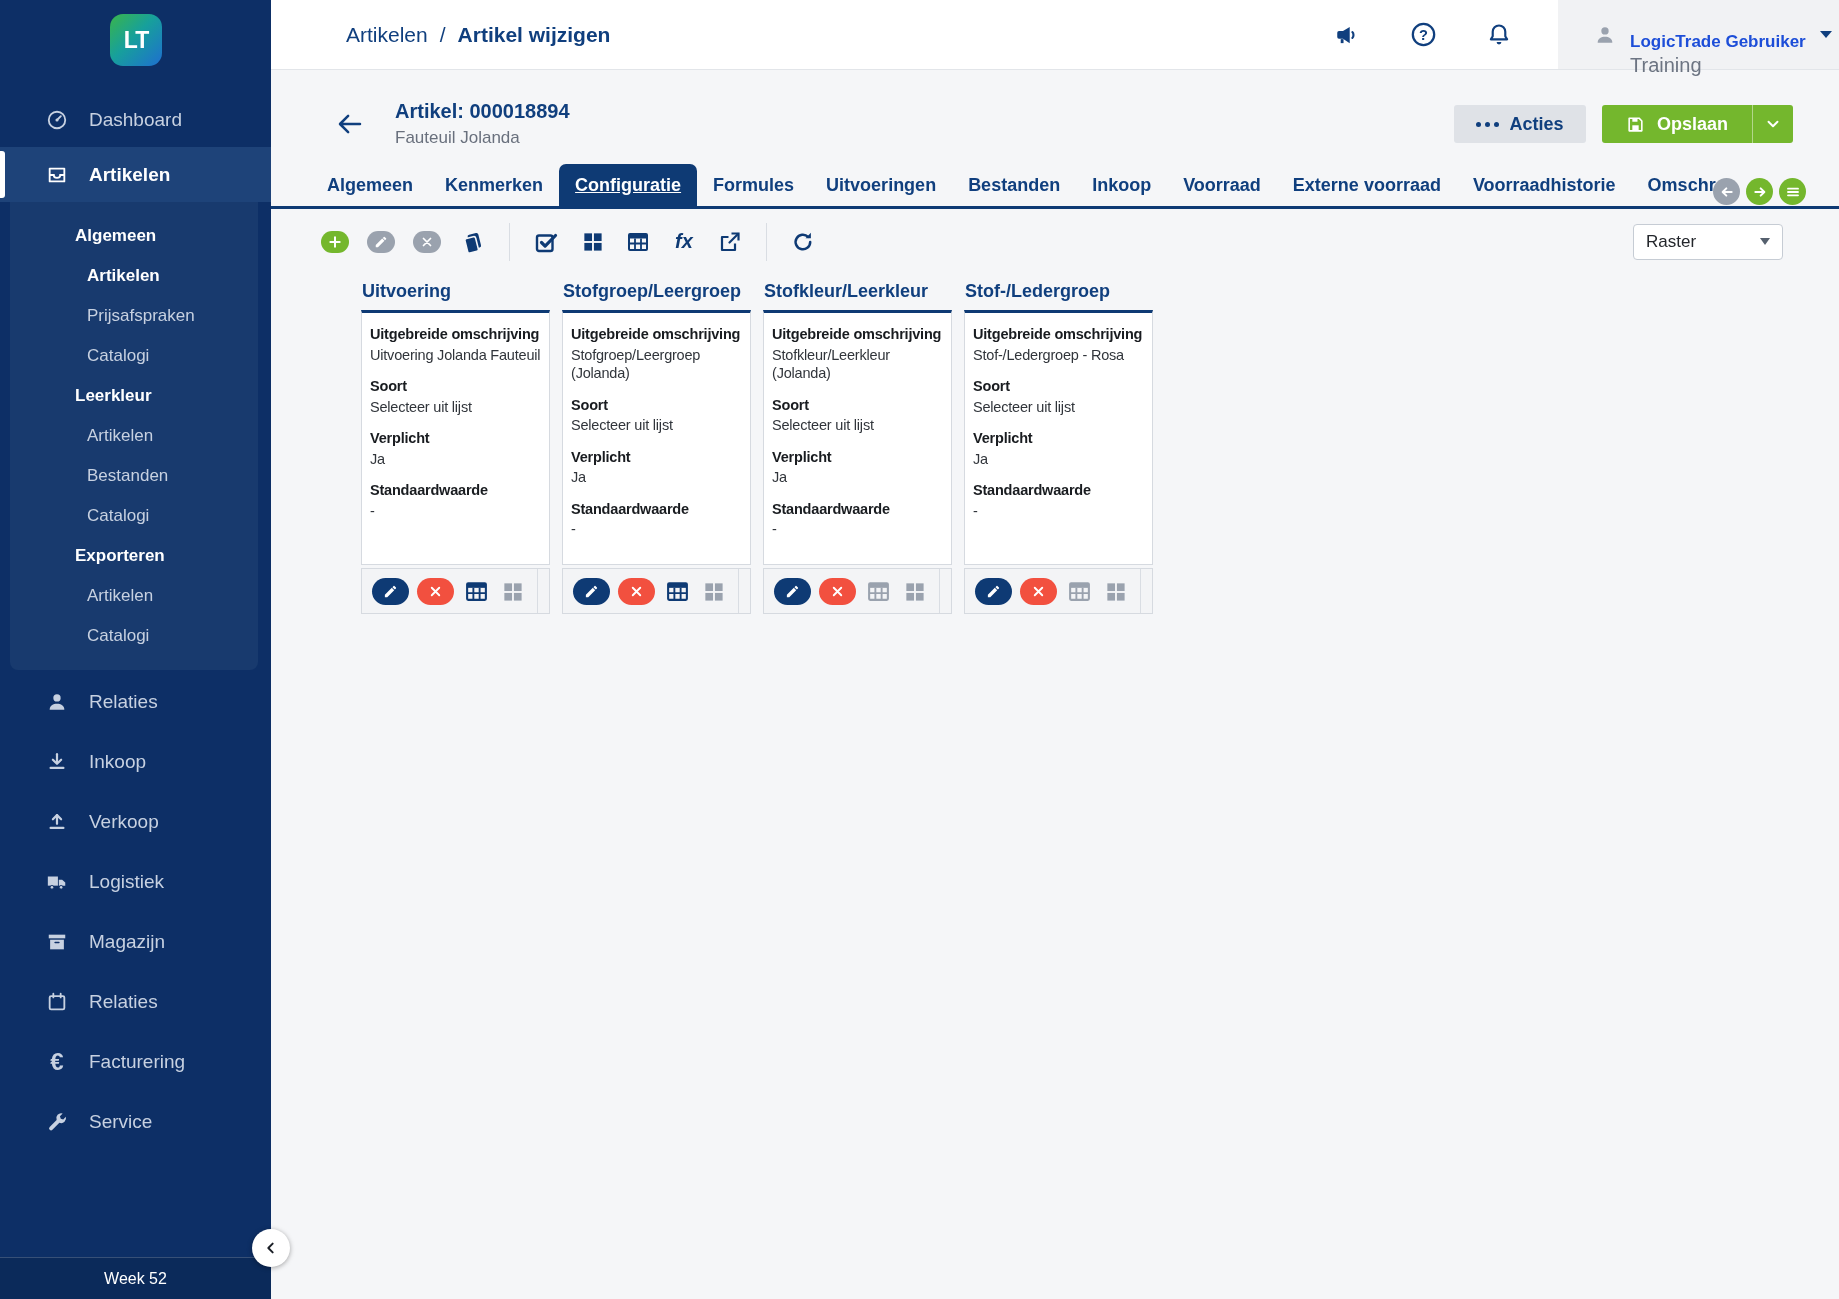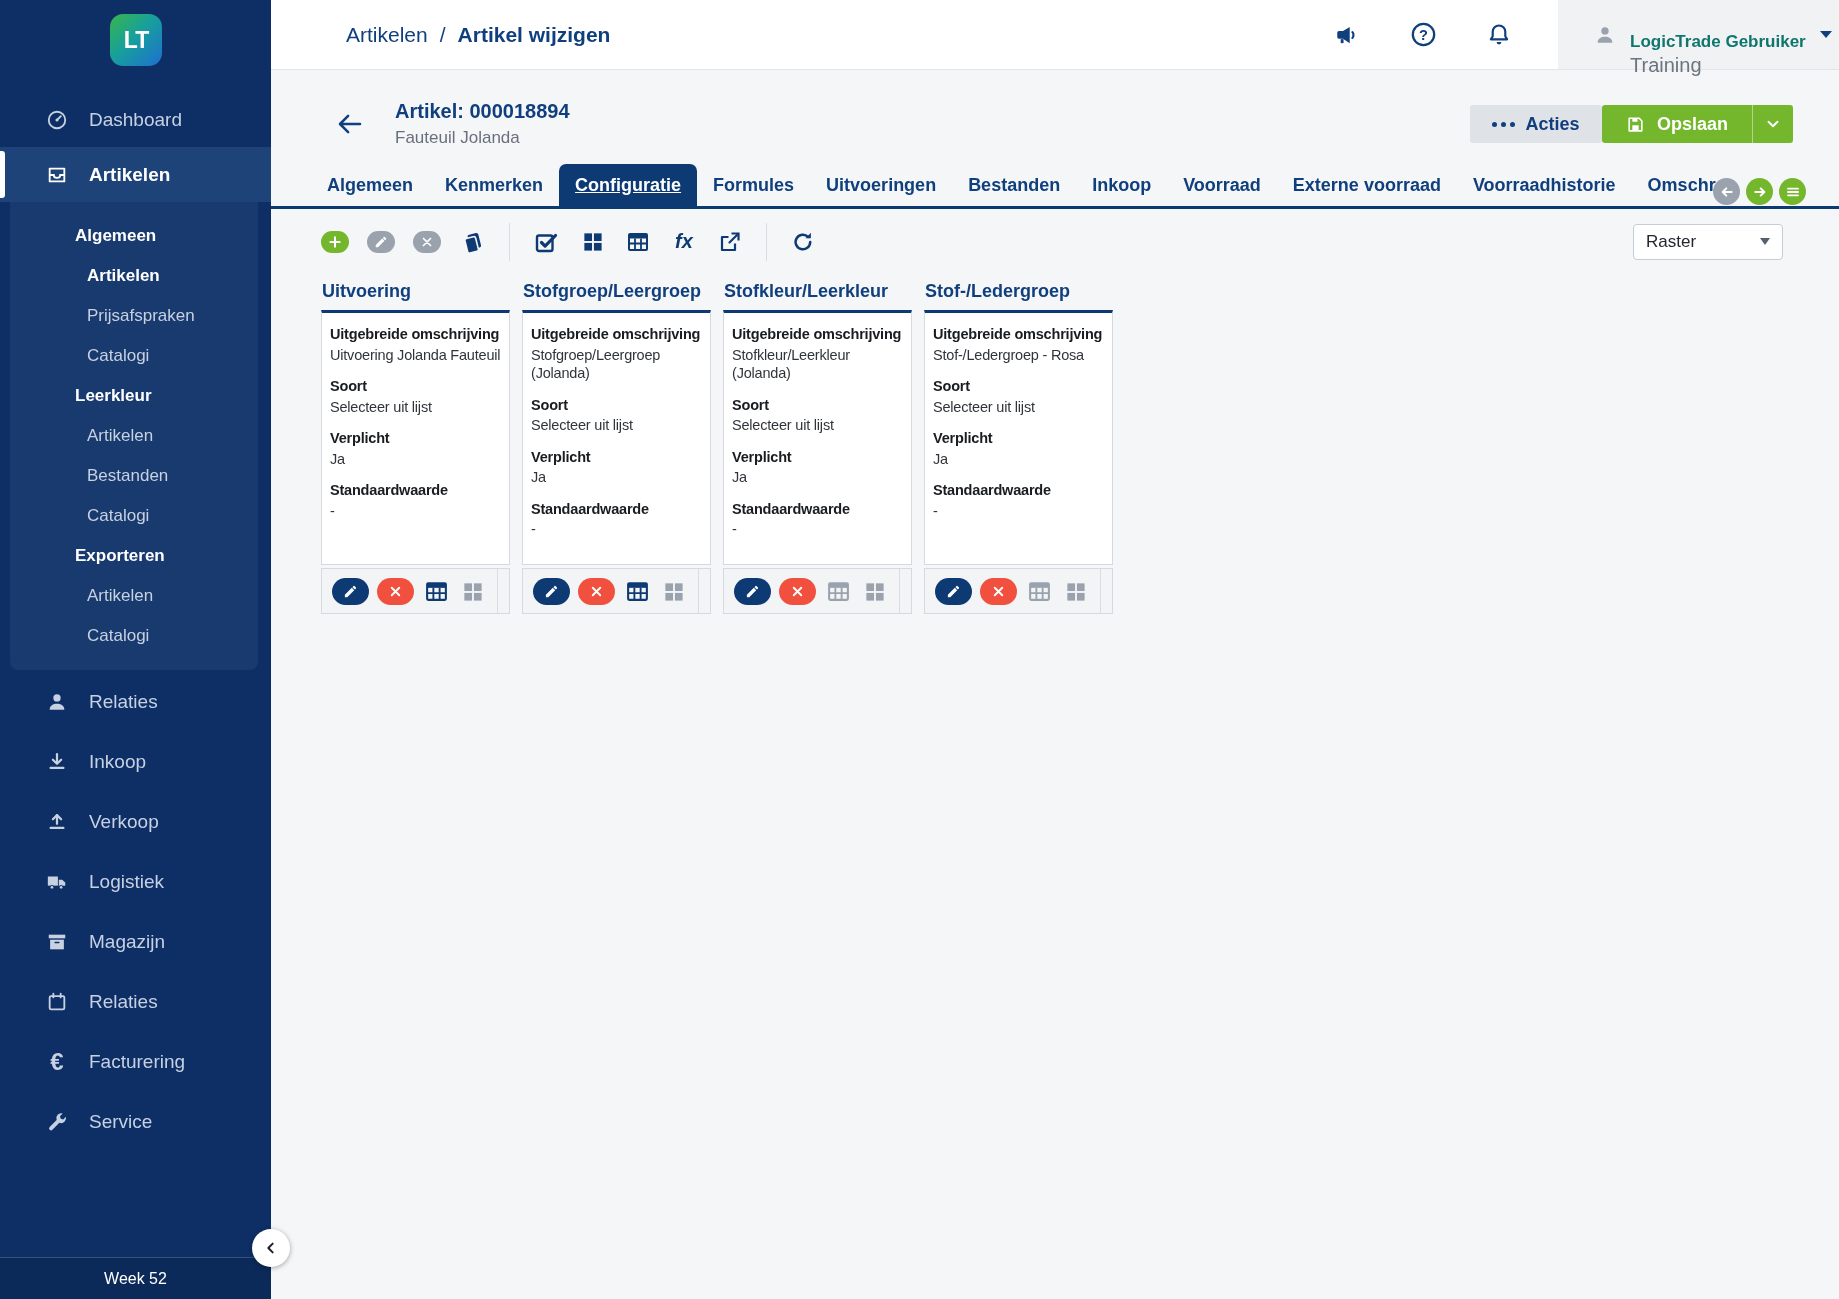--- a/index.html
+++ b/index.html
@@ -46,34 +46,34 @@
   .breadcrumb { display:flex; align-items:center; padding-left:75px; font-size:21px;
                 color:#103f7e; flex:1; gap:12px; }
   .bc-current { font-weight:bold; }
   .top-icons { display:flex; align-items:center; gap:46px; padding-right:44px; color:#103f7e; }
   .icon-btn { background:none; border:none; color:#103f7e; cursor:pointer; width:30px; height:30px;
               display:flex; align-items:center; justify-content:center; padding:0; }
   .user-box { width:281px; background:#f1f2f4; display:flex; align-items:center;
               padding:0 22px 0 36px; gap:14px; cursor:pointer; }
   .avatar { width:22px; height:22px; color:#9aa2ae; flex:none; }
   .user-text { display:flex; flex-direction:column; line-height:1.25; flex:1; }
-  .user-name { color:#0f766e; font-weight:bold; font-size:17px; white-space:nowrap;margin-top:40px; }
+  .user-name { color:#1d4ed8; font-weight:bold; font-size:17px; white-space:nowrap;margin-top:40px; }
   .user-env { color:#6c7482; font-size:20px; }
   .caret-down { width:0; height:0; border-left:6px solid transparent; border-right:6px solid transparent;
                 border-top:7px solid #103f7e; flex:none; }
 
   
   .content { position:absolute; left:271px; top:70px; right:0; bottom:0; background:#f5f6f8; }
   .page-head { display:flex; align-items:center; padding:30px 46px 0 62px; }
   .back-btn { background:none; border:none; color:#103f7e; cursor:pointer; width:34px; height:34px;
               display:flex; align-items:center; justify-content:center; padding:0; }
   .title-block { margin-left:28px; }
   .page-title { color:#103f7e; font-weight:bold; font-size:20px; }
   .page-subtitle { color:#69707d; font-size:17px; margin-top:5px; }
-  .head-actions { margin-left:auto; display:flex; }
+  .head-actions { margin-left:auto; display:flex; gap:16px; }
   .btn-acties { height:38px; width:132px; background:#dfe2e7; border:none; border-radius:3px;
                 color:#103f7e; font-weight:bold; font-size:18px; cursor:pointer;
                 display:flex; align-items:center; justify-content:center; gap:10px;
                 font-family:"Liberation Sans", sans-serif; }
   .dots { display:inline-flex; gap:4px; }
   .dots i { width:5px; height:5px; border-radius:50%; background:#103f7e; }
   .btn-save-group { display:flex; height:38px; }
   .btn-save { width:150px; background:#74b72d; border:none; border-radius:3px 0 0 3px;
               color:#fff; font-weight:bold; font-size:18px; cursor:pointer;
               display:flex; align-items:center; justify-content:center; gap:12px;
@@ -105,21 +105,21 @@
   .tbtn { background:none; border:none; cursor:pointer; color:#0e3a74; width:28px; height:28px;
           display:flex; align-items:center; justify-content:center; padding:0; }
   .tdiv { width:1px; height:38px; background:#d9dde3; margin:0 4px; }
   .fx { font-style:italic; font-weight:bold; font-size:20px; color:#0e3a74; }
   .view-select { margin-left:auto; width:150px; height:36px; background:#fff;
                  border:1px solid #c6ccd4; border-radius:4px; display:flex; align-items:center;
                  padding:0 12px; font-size:17px; color:#23262b; cursor:pointer; }
   .view-select .caret-down { margin-left:auto; border-top-color:#55606e; border-left-width:5px; border-right-width:5px; }
 
   
-  .cards { display:flex; gap:12px; padding:20px 0 0 50px; align-items:flex-start; }
+  .cards { display:flex; gap:12px; padding:20px 0 0 50px; align-items:flex-start;margin-left:40px; }
   .card-col { width:189px; }
   .card-title { color:#103f7e; font-weight:bold; font-size:18px; margin:0 0 8px 1px; white-space:nowrap; }
   .card-body { background:#fff; border:1px solid #d6dae0; border-top:3px solid #0e3a74;
                height:255px; padding:12px 8px; }
   .fld { margin-bottom:13px; font-size:14.5px; letter-spacing:-0.2px; line-height:1.28; }
   .fld .lbl { font-weight:bold; color:#191c20; }
   .fld .val { color:#31353b; margin-top:2px; }
   .card-foot { position:relative; margin-top:3px; background:#f3f4f6; border:1px solid #d6dae0;
                height:46px; display:flex; align-items:center; justify-content:space-between;
                padding:0 22px 0 10px; }

